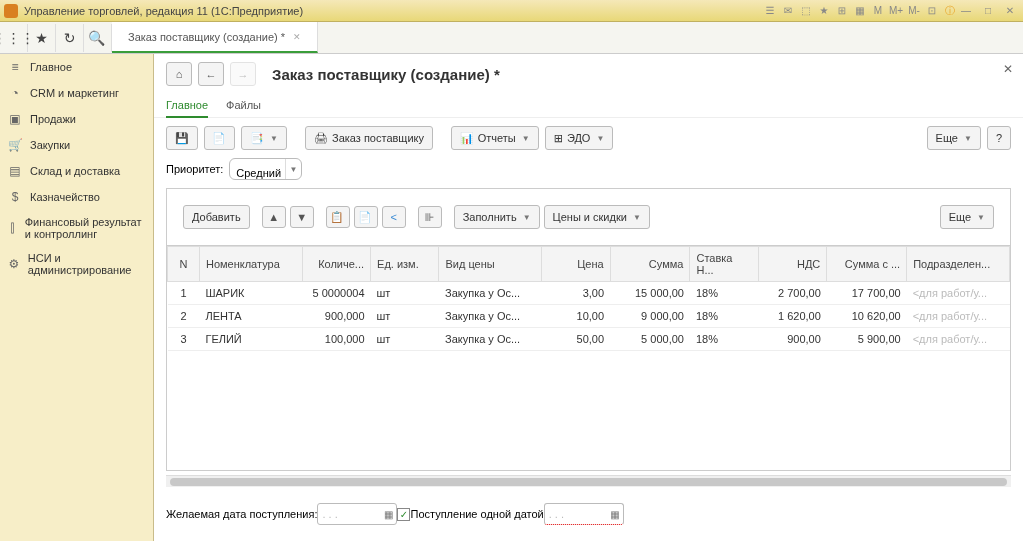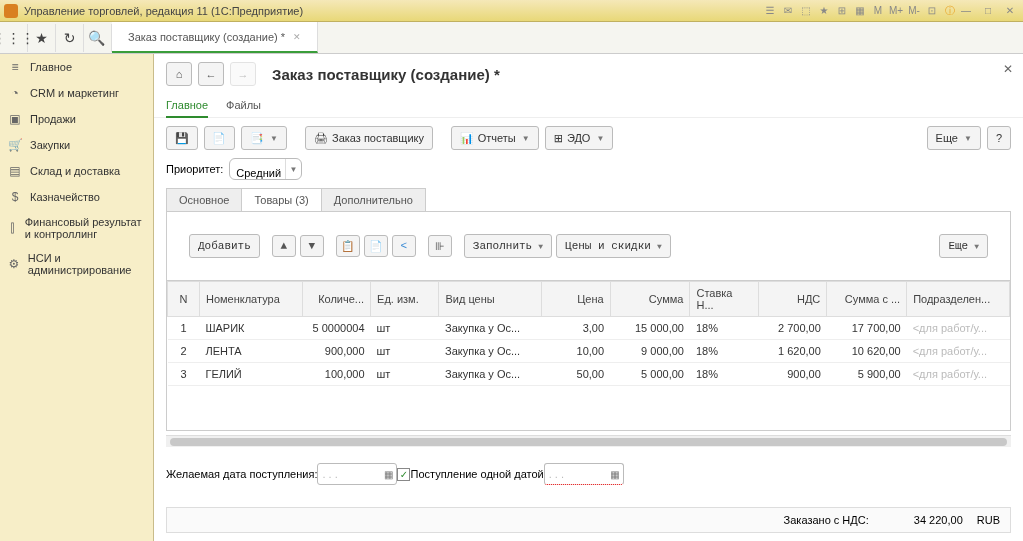--- a/index.html
+++ b/index.html
@@ -41,21 +41,21 @@
 .spacer { flex: 1; }
 
 .prio-row { padding: 0 12px 8px; display: flex; align-items: center; gap: 6px; }
 .combo { height: 22px; border: 1px solid #bbb; border-radius: 6px; padding: 0 20px 0 6px; background: #fff; position: relative; min-width: 70px; display: inline-flex; align-items: flex-end; }
 .combo .dd { position: absolute; right: 0; top: 0; width: 16px; height: 100%; border-left: 1px solid #ddd; display: flex; align-items: center; justify-content: center; font-size: 8px; color: #777; }
 
 .sec-tabs { display: flex; padding: 0 12px; }
 .sec-tab { padding: 5px 12px; border: 1px solid #ccc; border-bottom: none; background: #eee; color: #555; cursor: pointer; margin-right: -1px; }
 .sec-tab.active { background: #fff; position: relative; z-index: 1; }
 
-.grid-bar { margin: 0 12px; border: 1px solid #ccc; border-bottom: none; padding: 22px; display: flex; gap: 4px; align-items: center; background: #fff; font-family: Liberation Mono, monospace; }
+.grid-bar { margin: 0 12px; border: 1px solid #ccc; border-bottom: none; padding: 16px; display: flex; gap: 4px; align-items: center; background: #fff; }
 .ibtn { width: 24px; height: 22px; border: 1px solid #bbb; background: #f4f4f4; border-radius: 3px; display: inline-flex; align-items: center; justify-content: center; cursor: pointer; font-size: 11px; color: #555; }
 
 .grid { margin: 0 12px; border: 1px solid #ccc; flex: 1; overflow: auto; display: flex; flex-direction: column; }
 table { width: 100%; border-collapse: collapse; font-size: 11px; }
 th { background: #f4f4f4; border: 1px solid #ddd; padding: 5px 6px; text-align: left; font-weight: normal; color: #444; }
 td { border-bottom: 1px solid #eee; padding: 5px 6px; color: #333; }
 td.r, th.r { text-align: right; }
 td.c, th.c { text-align: center; }
 .dim { color: #bbb; }
 .grid-fill { flex: 1; }
@@ -179,25 +179,20 @@
     </div>
 
     <div class="prio-row">
       <span>Приоритет:</span>
       <span class="combo">
         <span>Средний</span>
           <span class="dd">▼</span>
       </span>
     </div>
 
-    <div class="sec-tabs">
-      <span class="sec-tab">Основное</span>
-      <span class="sec-tab active">Товары (3)</span>
-      <span class="sec-tab">Дополнительно</span>
-    </div>
 
     <div class="grid-bar">
       <span class="btn">Добавить</span>
       <span style="width:4px"></span>
       <span class="ibtn">▲</span>
       <span class="ibtn">▼</span>
       <span style="width:4px"></span>
       <span class="ibtn">📋</span>
       <span class="ibtn">📄</span>
       <span class="ibtn" style="color:#3b8bd4">&lt;</span>
@@ -291,19 +286,14 @@
           <span class="ci">▦</span>
       </span>
       <span class="chk">✓</span>
       <span>Поступление одной датой</span>
       <span class="date-input req">
         <span>. . .</span>
           <span class="ci">▦</span>
       </span>
     </div>
 
-    <div class="footer">
-      <span>Заказано с НДС:</span>
-      <span class="val">34 220,00</span>
-      <span>RUB</span>
-    </div>
   </div>
 </div>
 
 </body></html>

